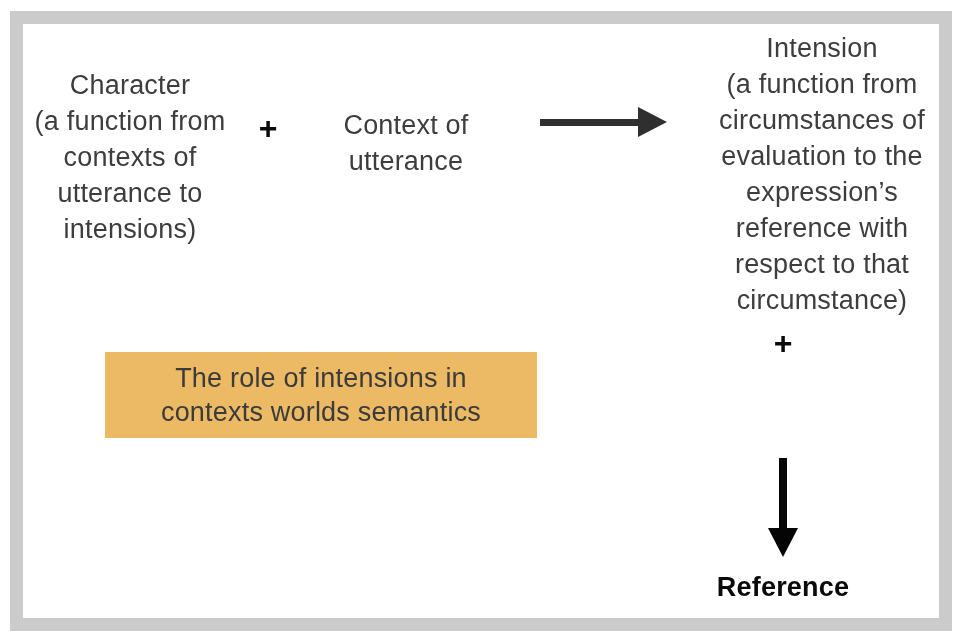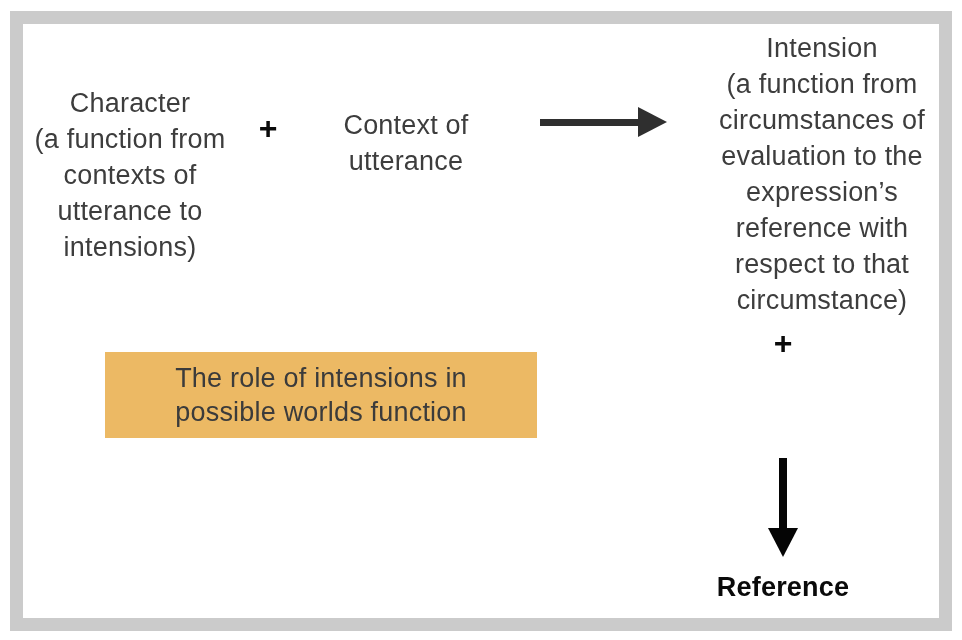--- a/index.html
+++ b/index.html
@@ -98,21 +98,21 @@
     letter-spacing: 0.2px;
   }
 </style>
 </head>
 <body>
 
 <div class="canvas">
 
   <div class="frame"></div>
 
-  <div class="txt" style="left:20px; top:67px; width:220px;margin-top:18px;">Character
+  <div class="txt" style="left:20px; top:67px; width:220px;">Character
 (a function from
 contexts of
 utterance to
 intensions)</div>
 
   <div class="plus" style="left:252px; top:112px; width:32px;">+</div>
 
   <div class="txt" style="left:321px; top:107px; width:170px;">Context of
 utterance</div>
 
@@ -130,15 +130,15 @@
 
   <div class="plus" style="left:767px; top:327px; width:32px;">+</div>
 
 
   <div class="v-arrow-shaft"></div>
   <div class="v-arrow-head"></div>
 
   <div class="txt black" style="left:683px; top:569px; width:200px;font-weight:bold;">Reference</div>
 
   <div class="highlight-box">The role of intensions in
-possible worlds function</div>
+contexts worlds semantics</div>
 
 </div>
 
 </body></html>

